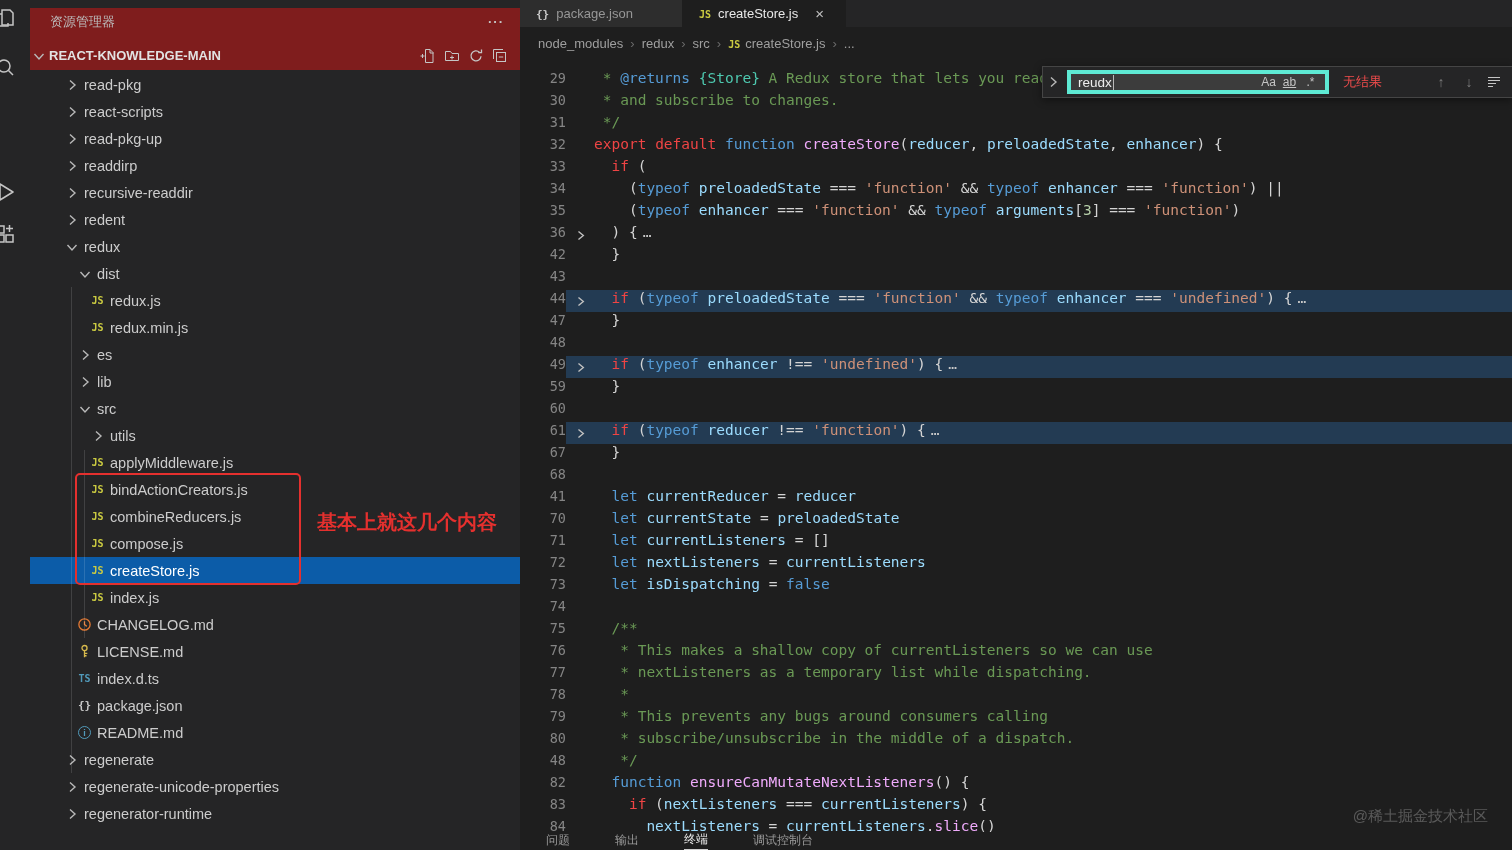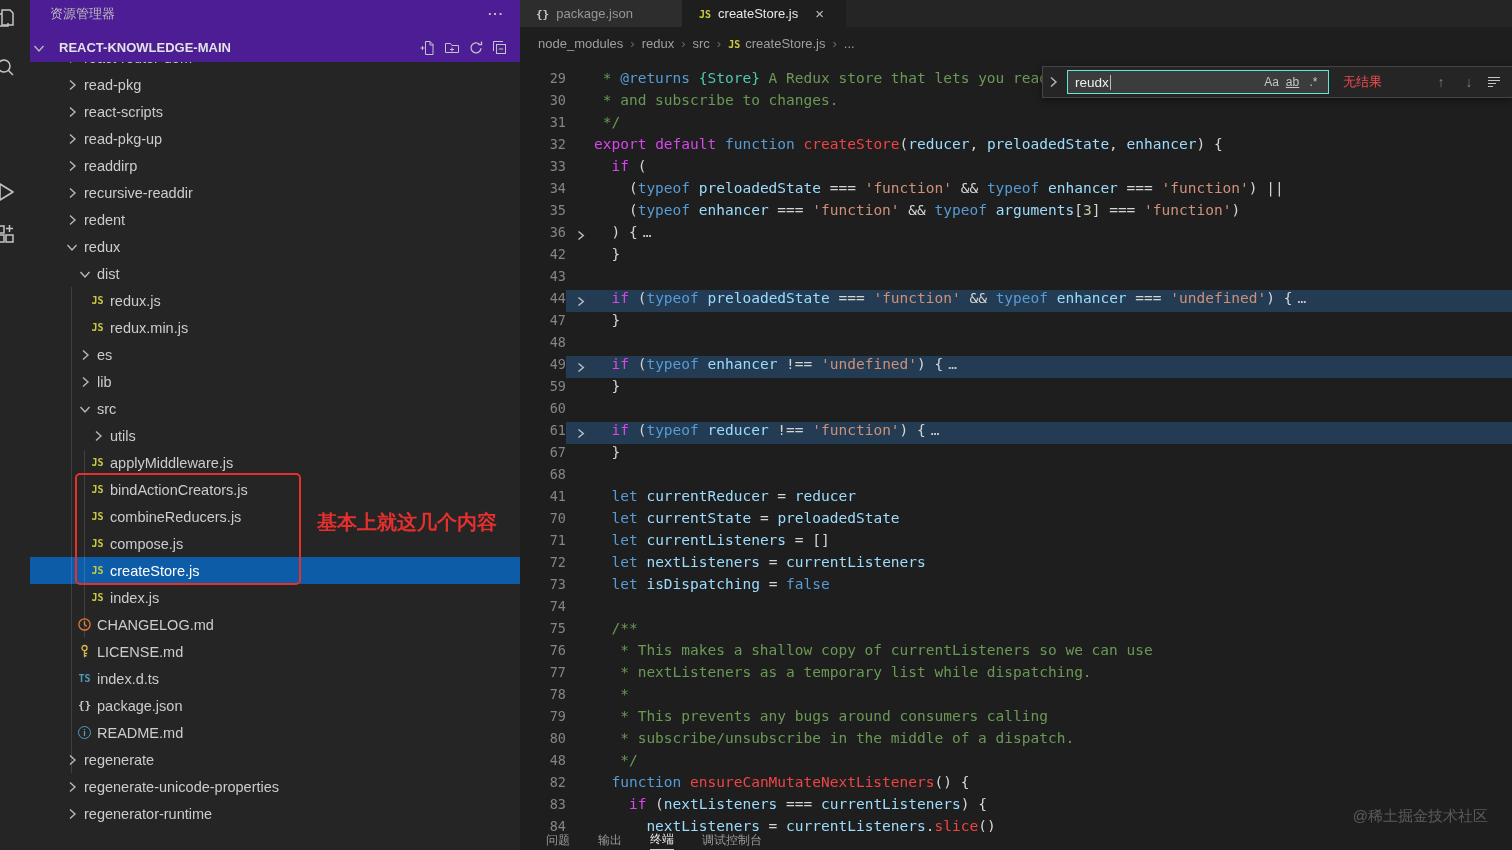--- a/index.html
+++ b/index.html
@@ -3,25 +3,25 @@
 <meta charset="utf-8">
 <style>
   html,body{margin:0;padding:0;background:#111;}
   #root{position:relative;width:1512px;height:850px;background:#1e1e1e;overflow:hidden;
         font-family:"Liberation Sans",sans-serif;color:#ccc;-webkit-font-smoothing:antialiased;}
   
   .activity{position:absolute;left:0;top:0;width:30px;height:100%;background:#252526;z-index:4;}
   .act-ic{position:absolute;left:-7px;width:24px;height:24px;}
   
   .sidebar{position:absolute;left:30px;top:0;width:490px;height:100%;background:#252526;overflow:hidden;z-index:2;}
-  .sb-head{position:absolute;top:0;left:0;right:0;height:62px;background:#4c1d95;z-index:3;}
+  .sb-head{position:absolute;top:8px;left:0;right:0;height:62px;background:#7f1d1d;z-index:3;}
   .sb-title{height:27px;display:flex;align-items:center;justify-content:space-between;
             padding:0 16px 0 20px;font-size:13px;color:#bcbcbc;}
   .sb-more{color:#c5c5c5;font-weight:700;letter-spacing:1px;cursor:pointer;}
-  .sb-section{height:27px;margin-top:7px;display:flex;align-items:center;gap:12px;
+  .sb-section{height:27px;margin-top:7px;display:flex;align-items:center;gap:2px;
               font-weight:700;font-size:13px;color:#e2e2e2;padding-right:12px;}
   .sb-actions{margin-left:auto;display:flex;gap:8px;align-items:center;}
   .sb-actions span{display:inline-flex;}
   .guide{position:absolute;width:1px;background:rgba(255,255,255,.13);z-index:2;}
   .tree{position:absolute;top:44px;left:0;right:0;z-index:1;}
   .trow{height:27px;display:flex;align-items:center;gap:4px;font-size:14.5px;color:#cccccc;cursor:pointer;}
   .trow.sel{background:var(--sel,#0c5ca8);color:#fff;}
   .tico{width:17px;display:inline-flex;justify-content:center;align-items:center;flex:0 0 17px;}
   .tlabel{white-space:nowrap;}
   .fi{font:700 10px "DejaVu Sans Mono",monospace;display:inline-flex;justify-content:center;}
@@ -41,39 +41,39 @@
   .crumb{display:flex;align-items:center;gap:5px;cursor:pointer;}
   .crumb-sep{color:#6a6a6a;}
   .code{position:absolute;top:60px;left:0;right:0;bottom:18px;overflow:hidden;padding-top:10px;}
   .crow{display:flex;height:22px;line-height:22px;}
   .ln{flex:0 0 46px;text-align:right;font:13.5px "DejaVu Sans Mono",monospace;color:#858585;}
   .main{flex:1;display:flex;}
   .main.hl{background:rgba(40,84,128,.55);}
   .gut{flex:0 0 28px;display:flex;align-items:center;justify-content:center;}
   .cl{flex:1;white-space:pre;font:14.5px "DejaVu Sans Mono",monospace;color:#d4d4d4;}
   .fold-badge{color:#c8c8c8;margin-left:5px;letter-spacing:1px;}
-  .tk-c{color:#6a9955}.tk-k{color:#d946ef}.tk-b{color:#569cd6}.tk-f{color:#ef4444}
+  .tk-c{color:#6a9955}.tk-k{color:#ef4444}.tk-b{color:#569cd6}.tk-f{color:#f0abfc}
   .tk-v{color:#9cdcfe}.tk-s{color:#ce9178}.tk-p{color:#d4d4d4}.tk-n{color:#b5cea8}.tk-t{color:#4ec9b0}
   
   .search{position:absolute;top:66px;right:0;width:470px;height:32px;background:#252526;
           border:1px solid #454545;border-right:none;display:flex;align-items:center;gap:6px;
           padding:0 8px 0 2px;z-index:20;box-shadow:0 2px 8px rgba(0,0,0,.45);box-sizing:border-box;}
   .sw-chev{display:inline-flex;cursor:pointer;}
-  .sw-input{width:262px;height:24px;background:#3c3c3c;border:1px solid #5eead4;display:flex;
+  .sw-input{width:262px;height:24px;background:#3c3c3c;border:4px solid #5eead4;display:flex;
             align-items:center;padding:0 4px 0 7px;font-size:13.5px;color:#eeeeee;box-sizing:border-box;}
   .caret{width:1px;height:15px;background:#b9b9b9;margin-left:1px;}
   .sw-spacer{flex:1;}
   .sw-btn{width:21px;text-align:center;color:#c5c5c5;font-size:12px;cursor:pointer;}
   .sw-btn.word{text-decoration:underline;}
   .sw-result{color:var(--nores,#f14c4c);font-size:13px;margin-left:8px;white-space:nowrap;}
   .sw-arrow{color:#7d7d7d;font-size:14px;width:22px;text-align:center;cursor:pointer;}
   .sw-sel{display:inline-flex;cursor:pointer;margin-right:2px;}
   
   .panel{position:absolute;left:0;right:0;bottom:0;height:18px;background:#1e1e1e;display:flex;
-         gap:28px;padding-left:26px;align-items:flex-end;z-index:15;}
+         gap:45px;padding-left:26px;align-items:flex-end;z-index:15;}
   .ptab{font-size:12px;color:#9a9a9a;height:17px;line-height:15px;cursor:pointer;white-space:nowrap;}
   .ptab.active{color:#e7e7e7;border-bottom:1px solid #cfcfcf;}
   
   .annotation-box{position:absolute;left:75px;top:473px;width:222px;height:108px;
                   border:2.5px solid var(--ann,#e5302e);border-radius:5px;z-index:30;pointer-events:none;}
   .annotation-text{position:absolute;left:317px;top:509px;font-size:20px;font-weight:600;
                    color:var(--ann,#e5302e);z-index:30;white-space:nowrap;}
   .watermark{position:absolute;right:24px;bottom:24px;color:rgba(210,210,210,.33);font-size:15px;z-index:25;}
 </style>
 </head>

